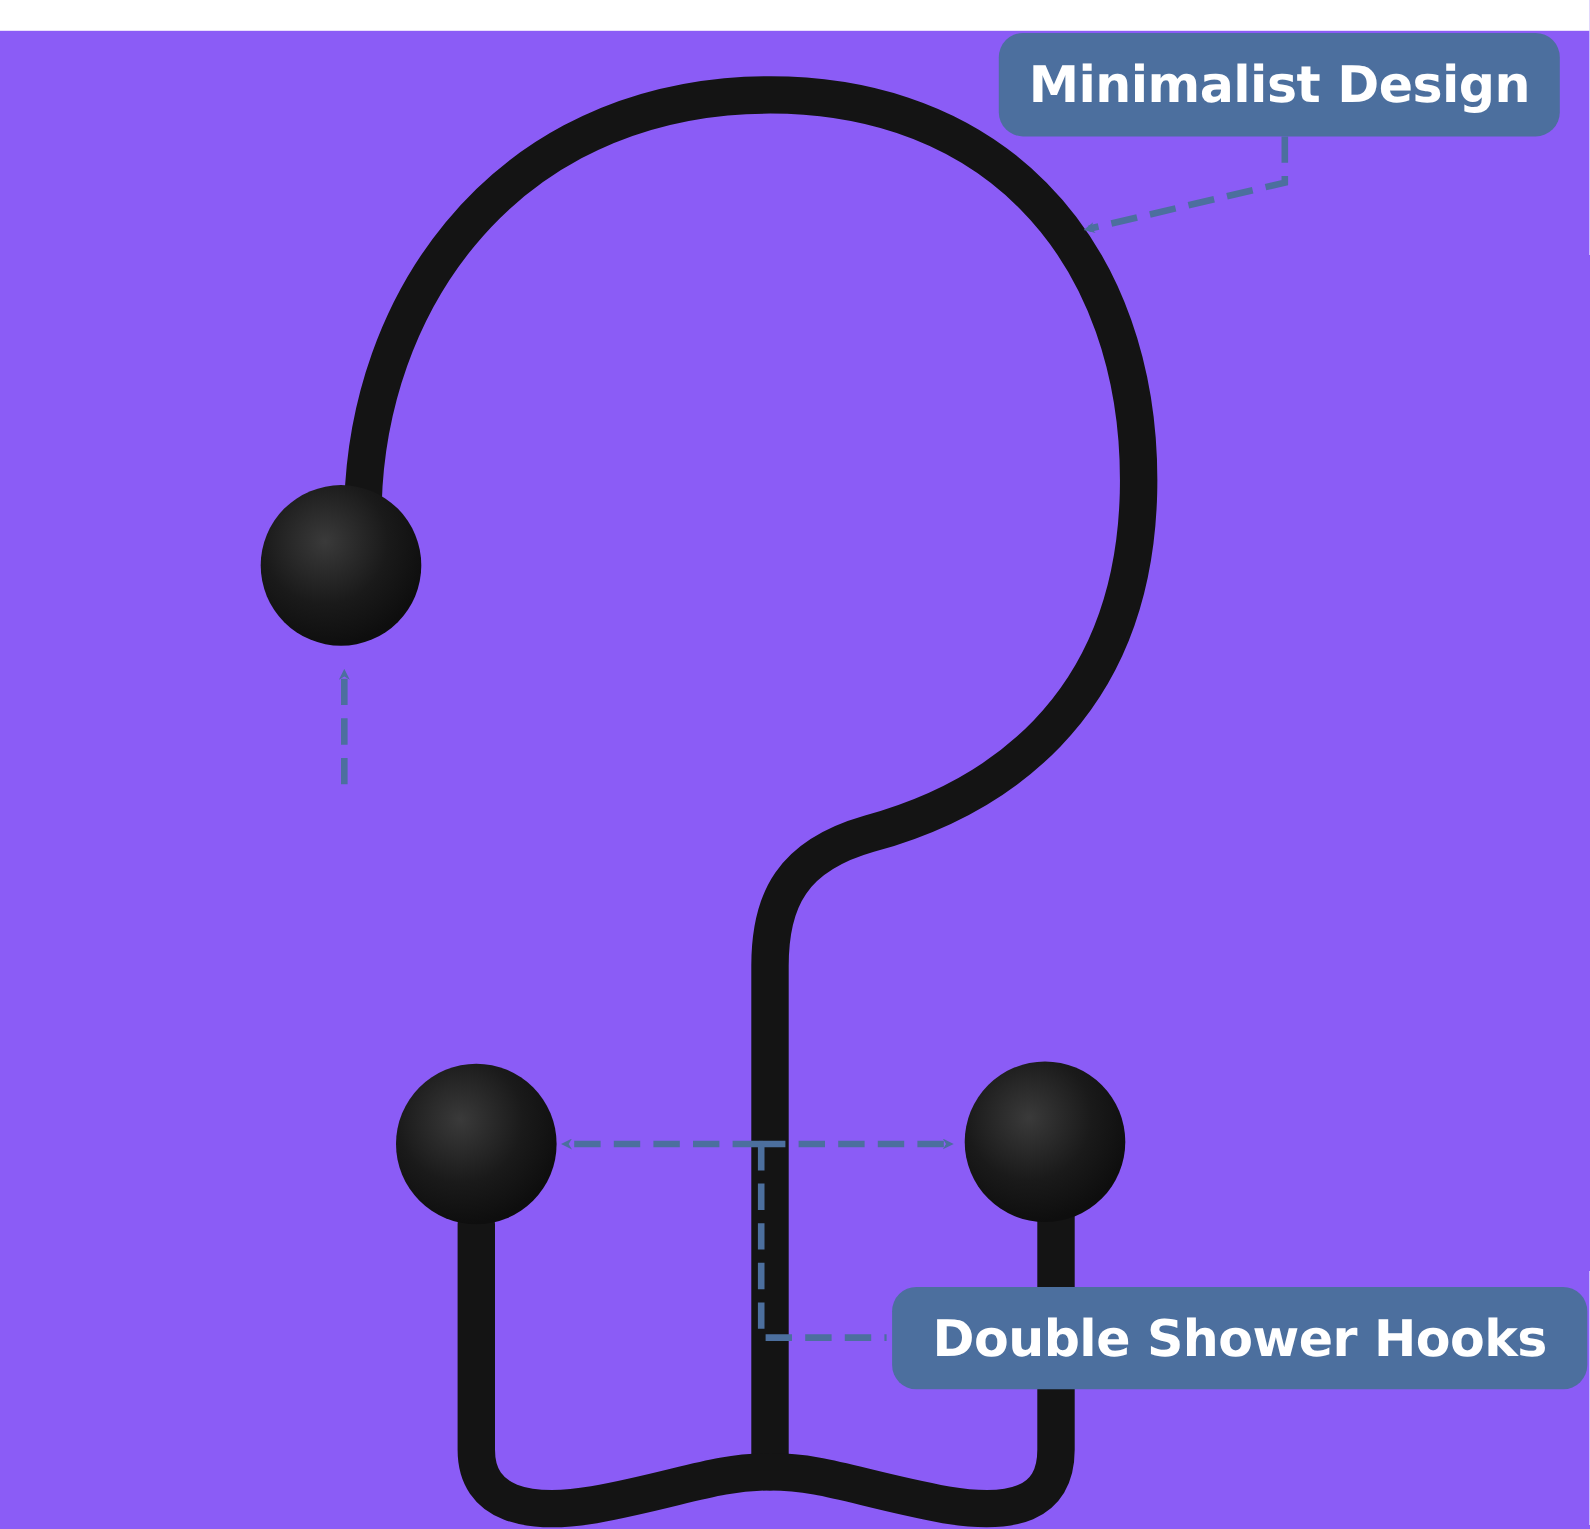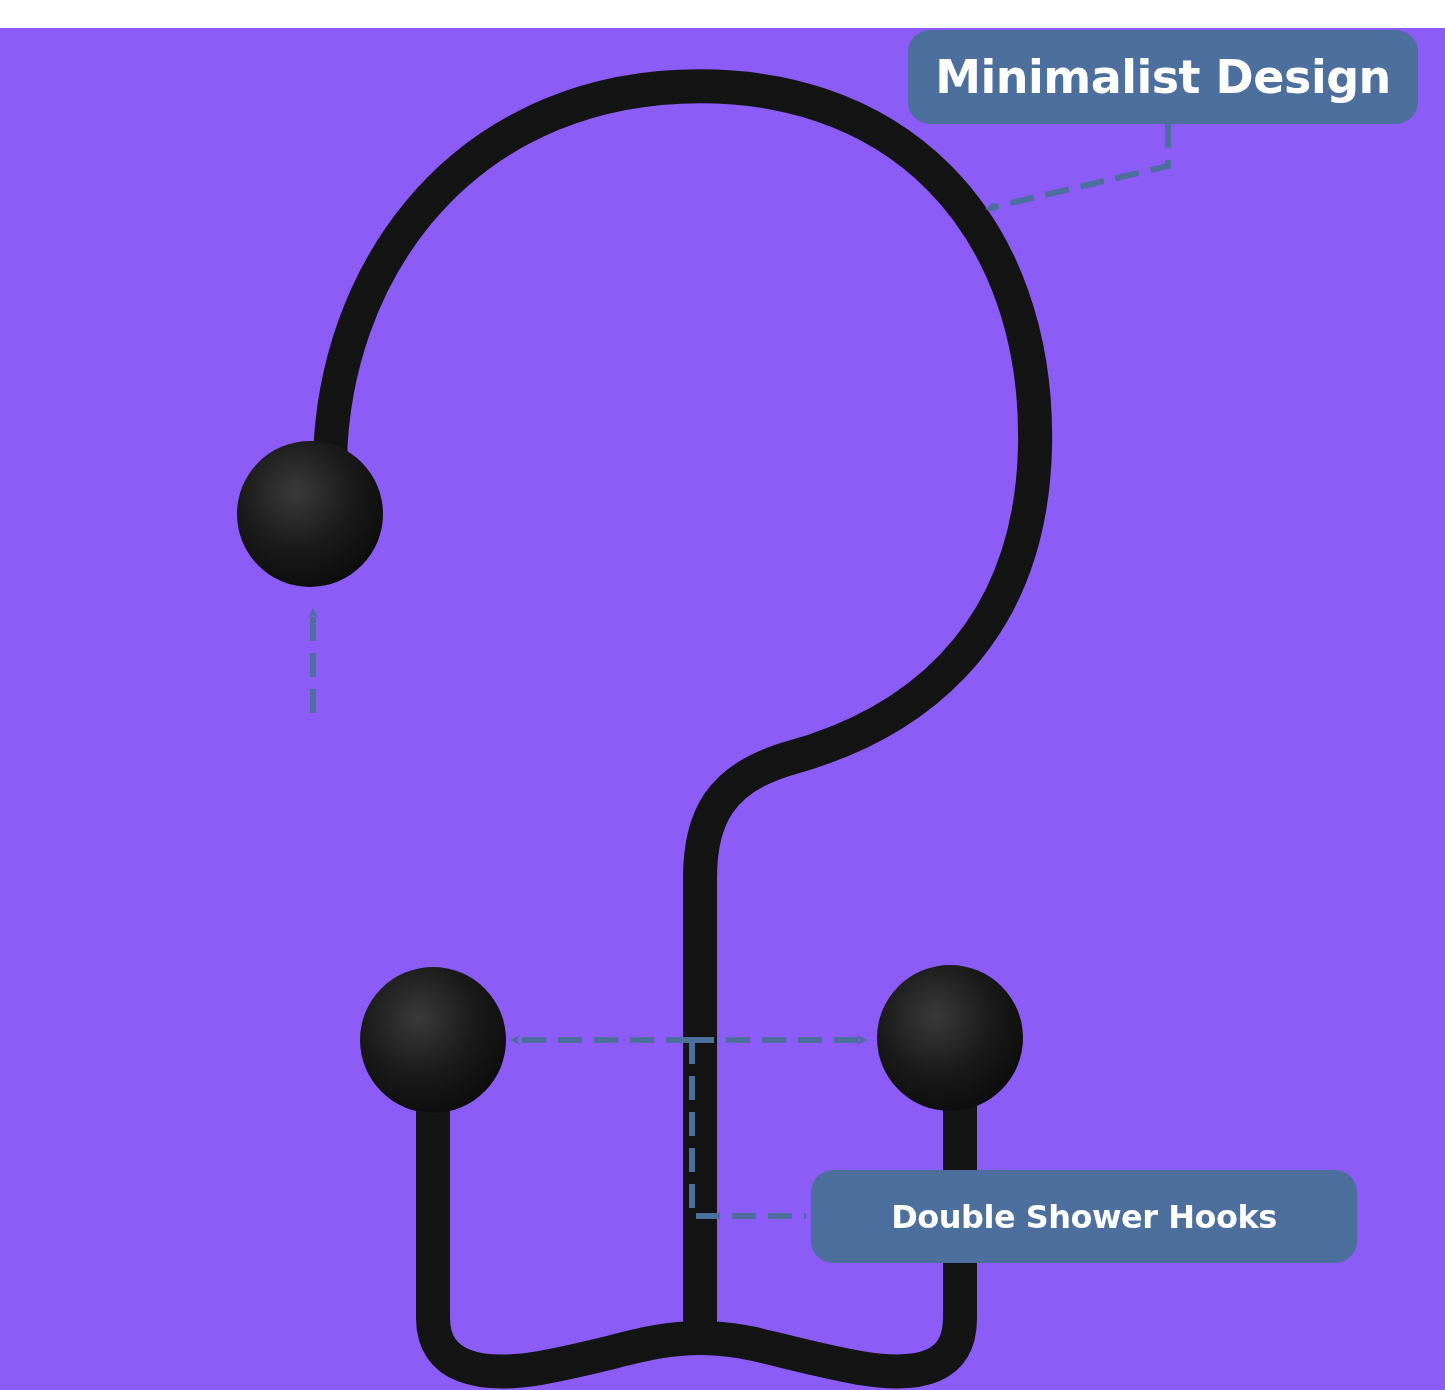--- a/index.html
+++ b/index.html
@@ -6,21 +6,21 @@
   #stage { position:relative; width:1445px; height:1390px; overflow:hidden; background:#8b5cf6;margin-top:28px; }
   svg.art { position:absolute; left:0; top:0; }
   .pill {
     position:absolute; background:#4c6f9e; color:#ffffff;
     font-family:"DejaVu Sans", sans-serif; font-weight:bold;
     border-radius:22px; display:flex; align-items:center; justify-content:center;
     white-space:nowrap; letter-spacing:-0.5px;
   }
   #pill-min { left:908px; top:2px; width:510px; height:94px; font-size:46px; }
   #pill-easy { left:2px; top:690px; width:497px; height:93px; font-size:46px; }
-  #pill-double { left:811px; top:1142px; width:546px; height:93px; font-size:32px; }
+  #pill-double { left:811px; top:1142px; width:632px; height:93px; font-size:46px; }
 </style>
 </head>
 <body>
 
 <div id="stage">
   <svg class="art" width="1445" height="1390" viewBox="0 0 1445 1390">
     <defs>
       <radialGradient id="ball" cx="40%" cy="35%" r="65%">
         <stop offset="0%" stop-color="#3a3a3a"></stop>
         <stop offset="60%" stop-color="#1a1a1a"></stop>

